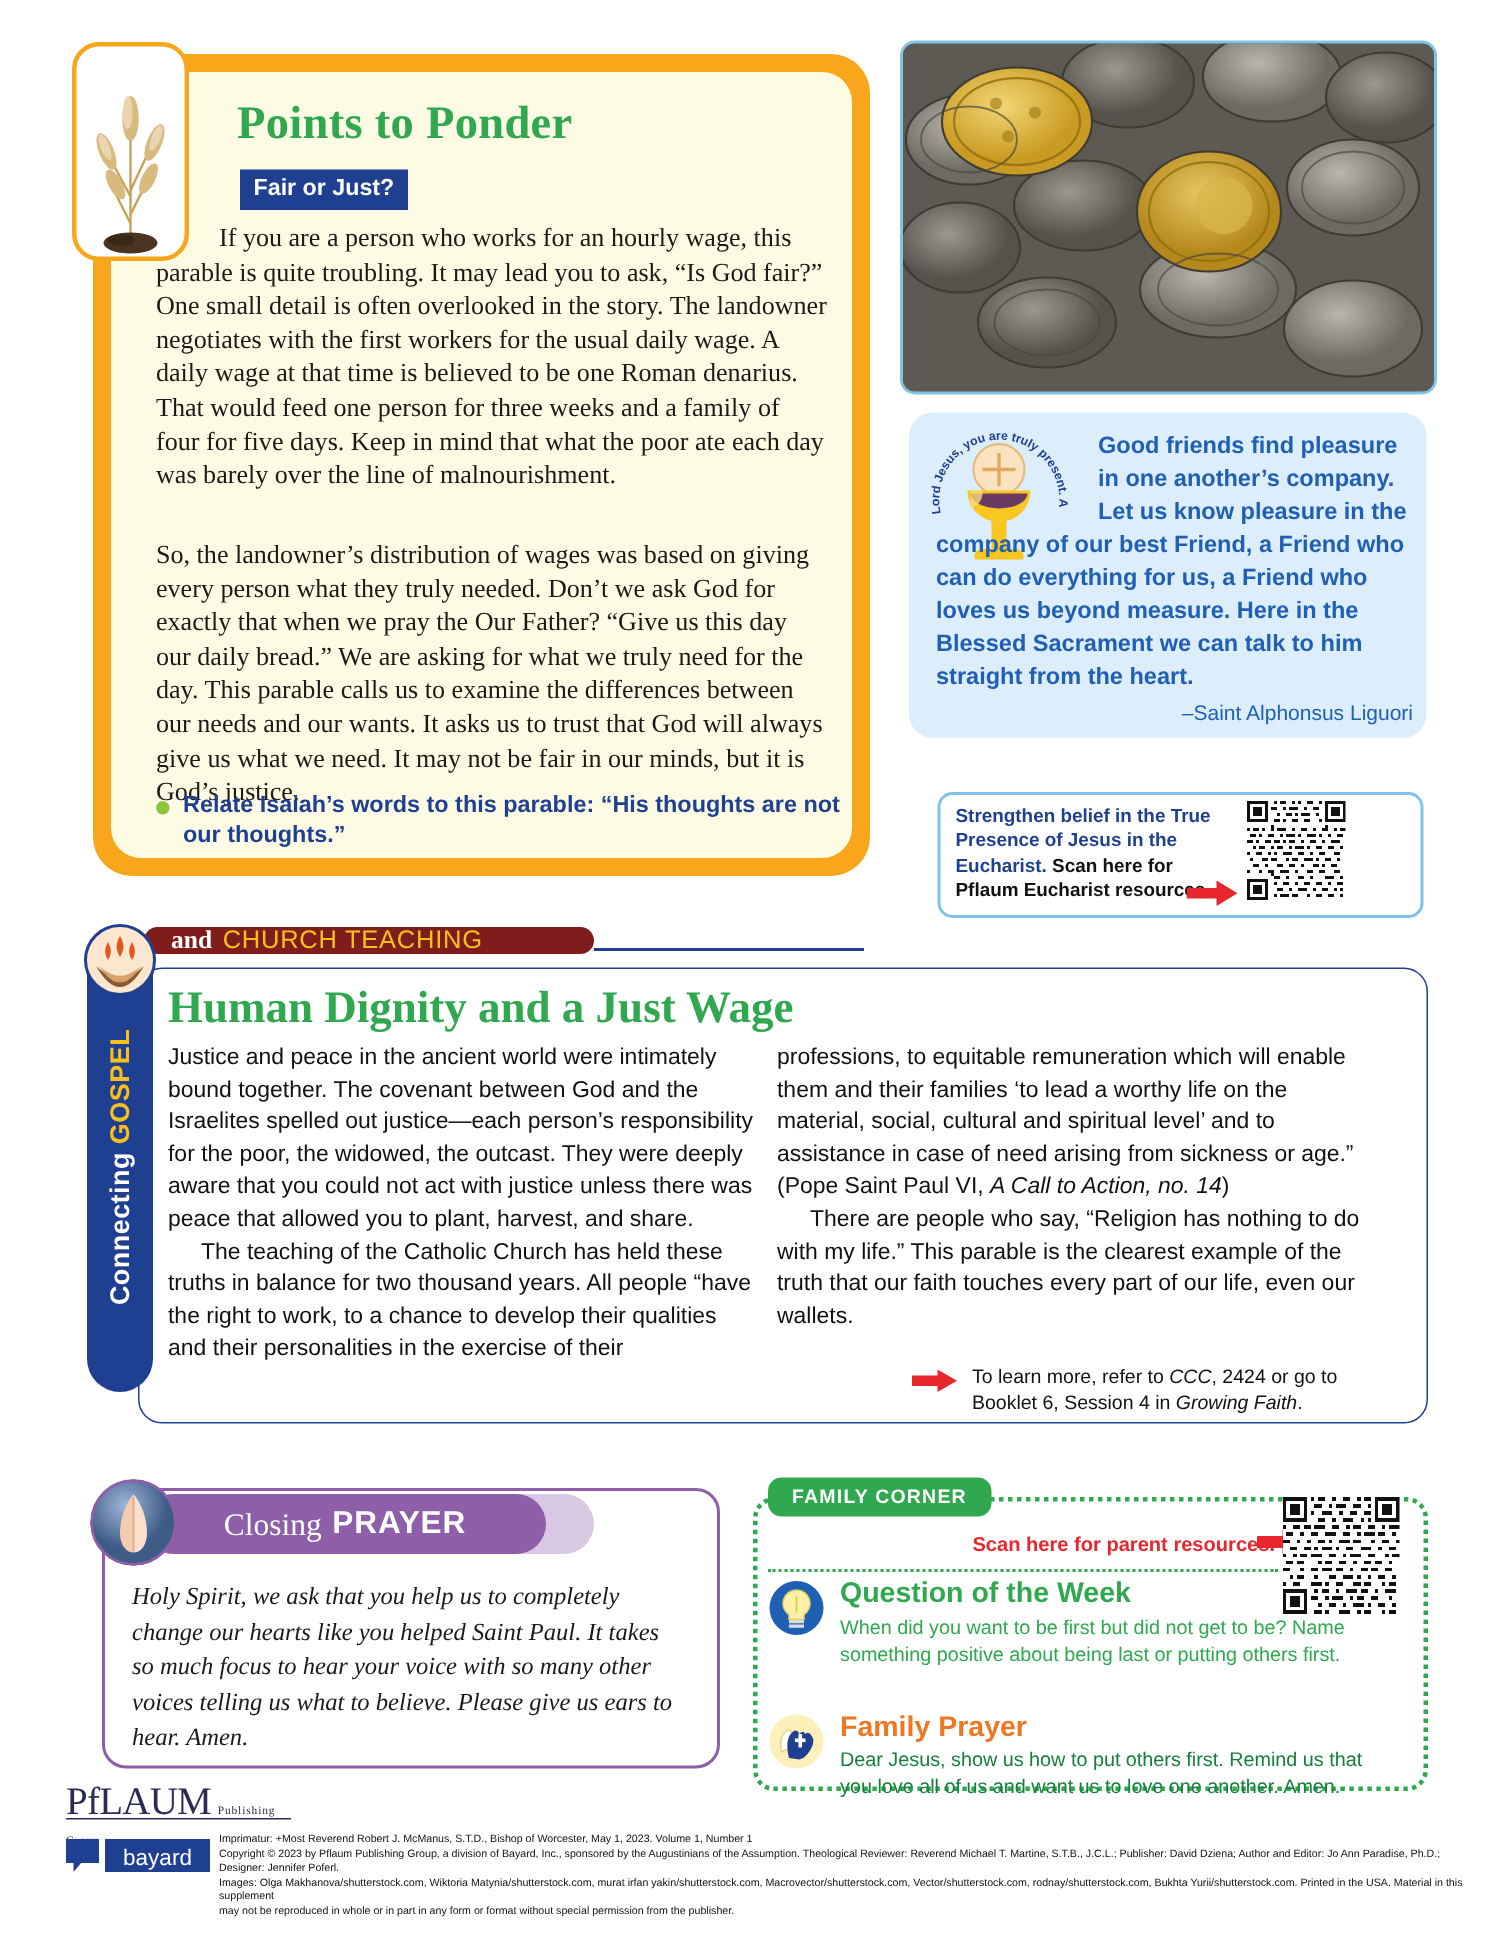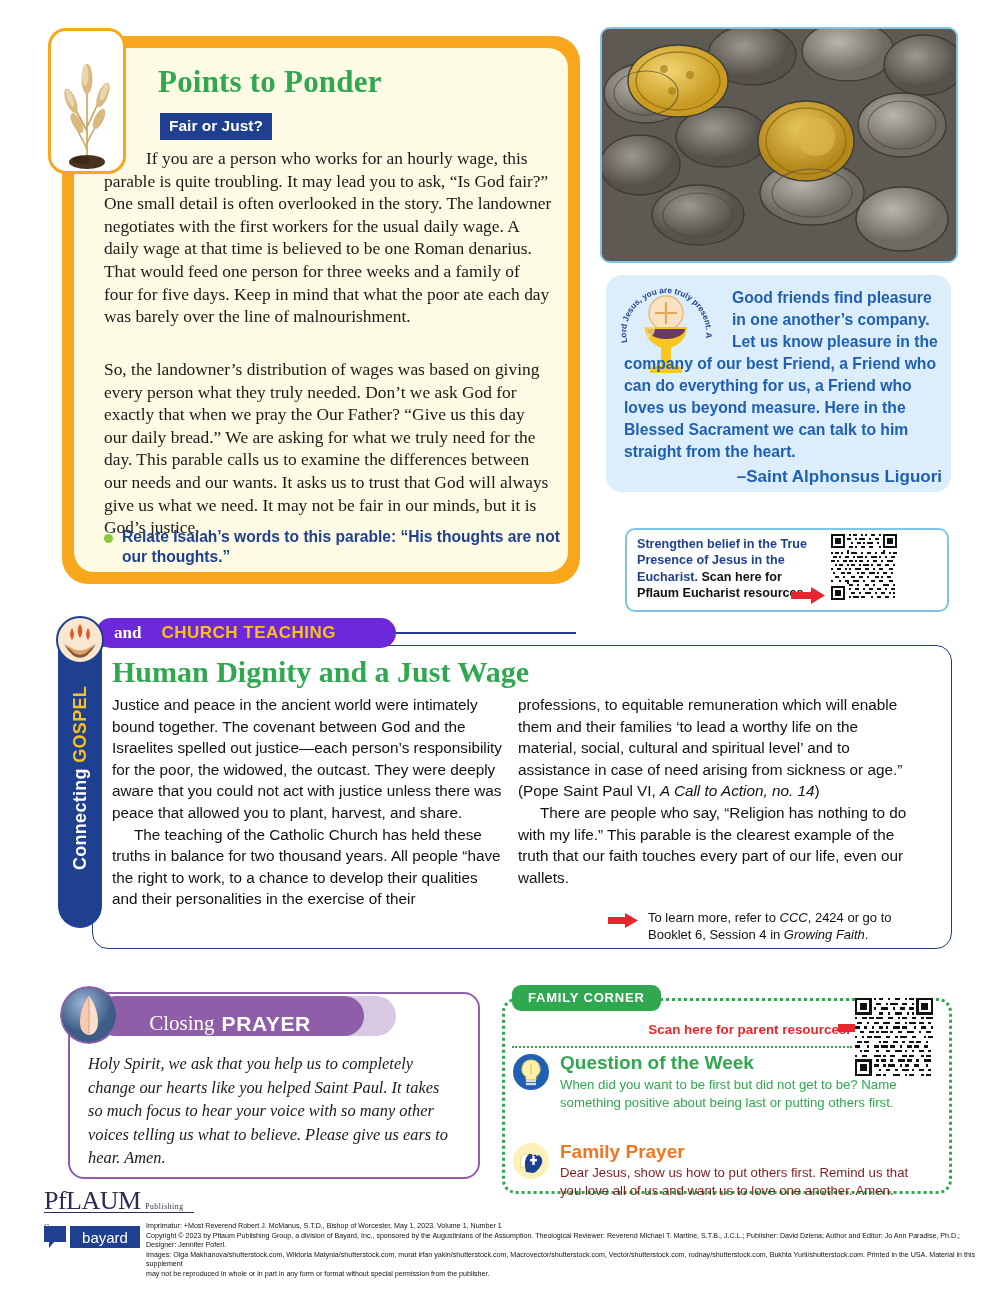--- a/index.html
+++ b/index.html
@@ -71,21 +71,21 @@
   #chalice-wrap{left:614px;top:277px;width:104px;height:110px;}
   #quote-text{
     left:624px;top:287px;width:318px;
     font-size:15.7px;line-height:22px;color:#1f5fb4;font-weight:bold;
   }
   #quote-text .indent-block{
     float:left;width:108px;height:66px;
   }
   #quote-attr{
     left:624px;top:467px;width:318px;text-align:right;
-    font-size:17px;color:#1f5fb4;font-weight:bold;
+    font-size:14px;color:#1f5fb4;font-weight:normal;
   }
 
   
   #qr-box{
     left:625px;top:528px;width:320px;height:80px;
     background:#ffffff;border:2px solid #7fc3e8;border-radius:10px;
   }
   #qr-box-text{
     left:637px;top:536px;width:190px;
     font-size:12.6px;line-height:16.4px;font-weight:bold;color:#111111;
@@ -105,26 +105,26 @@
   }
   #cg-tab-label{
     left:-118px;top:128px;width:280px;height:44px;
     transform:rotate(-90deg);
     display:flex;align-items:center;justify-content:center;
     font-size:18px;font-weight:bold;letter-spacing:.3px;white-space:nowrap;
   }
   #cg-tab-label .w{color:#ffffff;}
   #cg-tab-label .g{color:#f8c01b;}
   #cg-banner{
-    left:96px;top:618px;width:300px;height:30px;
-    background:#6d28d9;border-radius:15px;
-    display:flex;align-items:center;padding-left:18px;box-sizing:border-box;gap:13px;
+    left:96px;top:618px;width:300px;height:18px;
+    background:#7f1d1d;border-radius:15px;
+    display:flex;align-items:center;padding-left:18px;box-sizing:border-box;
   }
   #cg-banner .w{color:#ffffff;font-size:17px;font-weight:bold;font-family:"Liberation Serif",serif;}
-  #cg-banner .g{color:#f8c01b;font-size:17px;font-weight:bold;letter-spacing:.5px;margin-left:7px;}
+  #cg-banner .g{color:#f8c01b;font-size:17px;font-weight:normal;letter-spacing:.5px;margin-left:7px;}
   #cg-banner-line{left:396px;top:632px;width:180px;height:2px;background:#1f3f91;}
   #cg-icon{left:56px;top:616px;width:48px;height:48px;}
   #cg-heading{
     left:112px;top:655px;width:620px;
     font-family:"Liberation Serif", serif;
     font-size:30px;font-weight:bold;color:#2fa84f;
   }
   .cg-col{
     font-size:15.3px;line-height:21.6px;color:#111111;
   }
@@ -140,21 +140,21 @@
     left:68px;top:992px;width:408px;height:183px;
     background:#ffffff;border:2px solid #8e5fa8;border-radius:16px;
   }
   #cp-banner-back{
     left:96px;top:996px;width:300px;height:40px;
     background:#d8c8e4;border-radius:20px;
   }
   #cp-banner{
     left:96px;top:996px;width:268px;height:40px;
     background:#8e5fa8;border-radius:20px;
-    display:flex;align-items:flex-end;justify-content:center;
+    display:flex;align-items:center;justify-content:center;
   }
   #cp-banner .s{color:#ffffff;font-family:"Liberation Serif",serif;font-size:21px;font-style:normal;}
   #cp-banner .b{color:#ffffff;font-size:21px;font-weight:bold;letter-spacing:.6px;margin-left:7px;}
   #cp-icon{left:60px;top:986px;width:58px;height:58px;border-radius:50%;overflow:hidden;}
   #cp-text{
     left:88px;top:1052px;width:370px;
     font-family:"Liberation Serif", serif;font-style:italic;
     font-size:16.4px;line-height:23.6px;color:#1a1a16;
   }
 
@@ -174,21 +174,21 @@
     font-size:13.4px;font-weight:bold;color:#e8262d;
   }
   #qr-arrow-3{left:838px;top:1020px;width:30px;height:16px;}
   #fc-qr{left:855px;top:998px;width:78px;height:78px;}
   #fc-divider{left:512px;top:1046px;width:340px;height:0;border-top:2px dotted #2fa84f;}
   #fc-q-icon{left:512px;top:1053px;width:38px;height:38px;}
   #fc-q-title{left:560px;top:1052px;font-size:19px;font-weight:bold;color:#2fa84f;}
   #fc-q-text{left:560px;top:1076px;width:352px;font-size:13.2px;line-height:17.6px;color:#2fa84f;}
   #fc-p-icon{left:512px;top:1142px;width:38px;height:38px;}
   #fc-p-title{left:560px;top:1141px;font-size:19px;font-weight:bold;color:#ef7622;}
-  #fc-p-text{left:560px;top:1164px;width:352px;font-size:13.2px;line-height:17.6px;color:#7f1d1d;}
+  #fc-p-text{left:560px;top:1164px;width:352px;font-size:13.2px;line-height:17.6px;color:#15803d;}
 
   
   #pflaum-logo{left:44px;top:1186px;width:150px;height:32px;}
   #pflaum-logo .pf{
     font-family:Liberation Serif, serif;font-size:26px;color:#2b2b55;letter-spacing:-.5px;
   }
   #pflaum-logo .pg{
     font-family:"Liberation Serif", serif;font-size:7.6px;color:#2b2b55;letter-spacing:.6px;
   }
   #pflaum-rule{left:44px;top:1212px;width:150px;height:1px;background:#2b2b55;}

